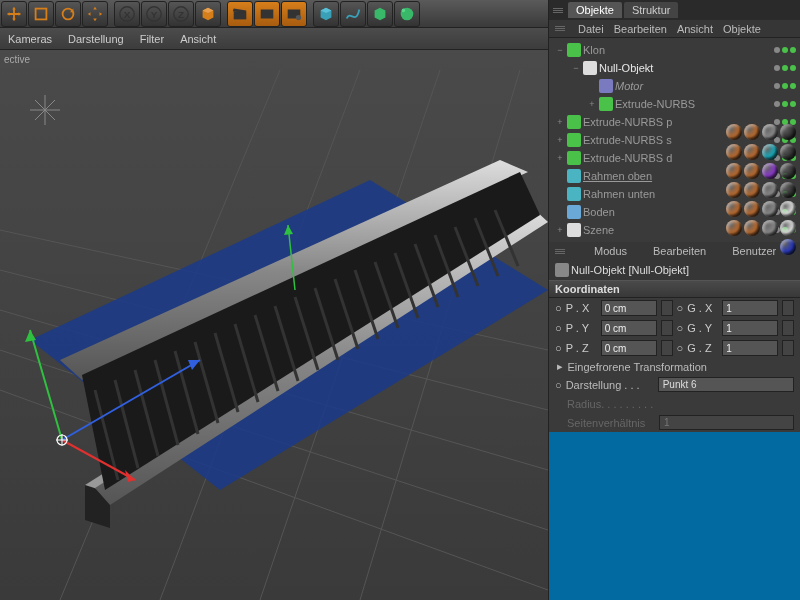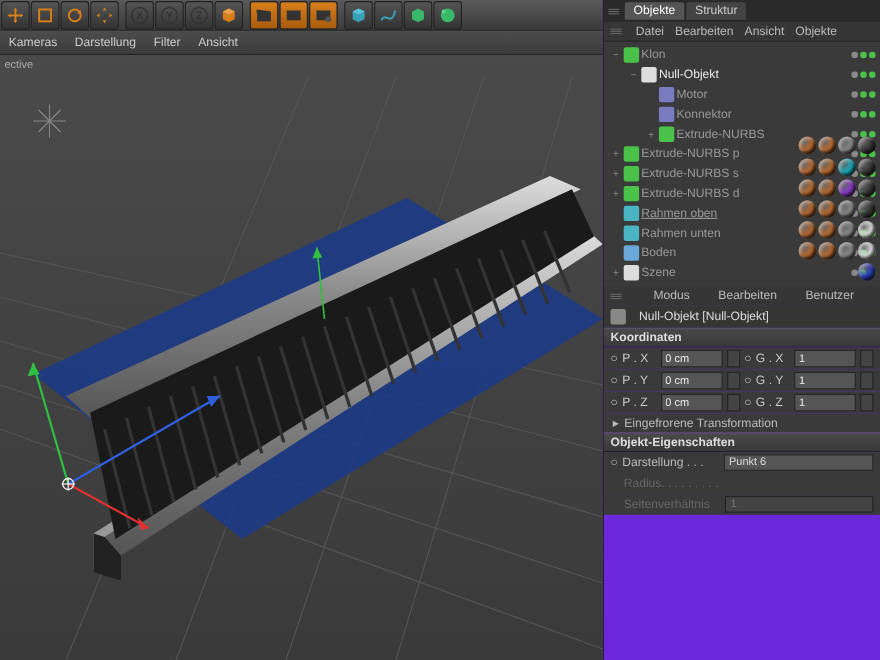--- a/index.html
+++ b/index.html
@@ -6,40 +6,40 @@
 body{background:#4a4a4a;width:800px;height:600px;overflow:hidden;position:relative}
 .toolbar{height:28px;background:linear-gradient(#5a5a5a,#3a3a3a);display:flex;align-items:center;padding:1px;gap:1px;border-bottom:1px solid #222}
 .tbtn{width:26px;height:26px;background:linear-gradient(#555,#333);border:1px solid #222;border-radius:3px;display:flex;align-items:center;justify-content:center;cursor:pointer}
 .tbtn.active{background:linear-gradient(#d67e1a,#a85c0f)}
 .tbtn svg{width:18px;height:18px}
 .sep{width:4px}
 .menubar{height:22px;background:linear-gradient(#4c4c4c,#3c3c3c);display:flex;align-items:center;padding:0 8px;gap:16px;color:#ccc;border-bottom:1px solid #222}
 .menubar span{cursor:pointer}
 .viewport{position:absolute;left:0;top:50px;width:548px;height:550px;background:#444;overflow:hidden}
 .viewport-label{position:absolute;left:4px;top:4px;color:#aaa;font-size:10px}
-.panel-right{position:absolute;right:0;top:0;width:252px;height:600px;background:#6d28d9;border-left:1px solid #222;display:flex;flex-direction:column}
+.panel-right{position:absolute;right:0;top:0;width:252px;height:600px;background:#0369a1;border-left:1px solid #222;display:flex;flex-direction:column}
 .tabs{height:20px;background:#2a2a2a;display:flex;align-items:center;padding:0 4px;gap:2px}
 .tab{padding:2px 8px;background:#444;color:#ccc;border-radius:2px 2px 0 0;cursor:pointer}
 .tab.active{background:#555;color:#fff}
 .submenu{height:18px;background:#363636;display:flex;align-items:center;padding:0 6px;gap:10px;color:#bbb;border-bottom:1px solid #222}
 .submenu span{cursor:pointer}
 .grip{width:10px;display:flex;flex-direction:column;gap:1px;margin-right:3px}
 .grip i{height:1px;background:#666}
 .tree{flex:0 0 auto;background:#3a3a3a;padding:3px 0;max-height:240px;overflow:hidden}
 .tree-row{display:flex;align-items:center;height:18px;padding:0 4px;color:#999;gap:2px;cursor:pointer}
 .tree-row.sel{color:#e8e8e8}
 .tree-row .ico{width:14px;height:14px;border-radius:2px;display:inline-flex;align-items:center;justify-content:center;font-size:9px}
 .tree-row .exp{width:10px;color:#888;font-size:9px;text-align:center}
 .dots{margin-left:auto;display:flex;gap:2px;align-items:center}
 .dot{width:6px;height:6px;border-radius:50%}
 .mat-row{position:absolute;display:flex;gap:2px}
 .mat{width:16px;height:16px;border-radius:50%;box-shadow:inset -2px -2px 3px rgba(0,0,0,.6),inset 2px 2px 3px rgba(255,255,255,.4)}
 .section-hdr{height:18px;background:linear-gradient(#4a4a4a,#383838);color:#ddd;font-weight:bold;padding:2px 6px;border-top:1px solid #555;border-bottom:1px solid #222}
 .attr-bar{height:18px;display:flex;align-items:center;padding:0 6px;gap:26px;color:#bbb;background:#363636}
-.obj-title{height:20px;display:flex;align-items:center;padding:0 6px;gap:12px;color:#ddd;background:#363636}
+.obj-title{height:20px;display:flex;align-items:center;padding:0 6px;gap:2px;color:#ddd;background:#363636}
 .obj-ico{width:14px;height:14px;background:#888;border-radius:2px}
 .subtabs{height:20px;display:flex;padding:2px 4px;gap:2px;background:#363636}
 .subtab{padding:2px 8px;background:#444;color:#ccc;border:1px solid #222;cursor:pointer}
 .subtab.active{background:#5a5a5a;color:#fff}
 .coord-row{display:flex;align-items:center;height:20px;padding:1px 6px;gap:4px;color:#ccc;background:#3a3a3a}
 .coord-row label{width:32px}
 .coord-row input{width:56px;height:16px;background:#555;border:1px solid #222;color:#eee;padding:0 3px;font-size:10px}
 .coord-row .sp{width:12px;height:16px;background:#444;border:1px solid #222}
 .disclosure{height:17px;background:#3a3a3a;color:#bbb;padding:1px 8px;display:flex;align-items:center;gap:5px;cursor:pointer}
 .prop-row{display:flex;align-items:center;height:19px;padding:1px 6px;gap:4px;color:#bbb;background:#3a3a3a}
@@ -269,34 +269,24 @@
       <div class="tree-row sel" style="padding-left: 22px;">
         <span class="exp">−</span>
         <span class="ico" style="background:#dddddd"></span>
         <span>Null-Objekt</span>
         <span class="dots">
           <span class="dot" style="background:#888"></span>
           <span class="dot" style="background:#4ac24a"></span>
           <span class="dot" style="background:#4ac24a"></span>
         </span>
       </div>
-      <div class="tree-row" style="padding-left: 38px;">
+      <div class="tree-row" style="padding-left: 38px; font-style: italic;">
         <span class="exp"></span>
         <span class="ico" style="background:#7a7ac0"></span>
         <span>Motor</span>
-        <span class="dots">
-          <span class="dot" style="background:#888"></span>
-          <span class="dot" style="background:#4ac24a"></span>
-          <span class="dot" style="background:#4ac24a"></span>
-        </span>
-      </div>
-      <div class="tree-row" style="padding-left: 38px;">
-        <span class="exp"></span>
-        <span class="ico" style="background:#7a7ac0"></span>
-        <span>Konnektor</span>
         <span class="dots">
           <span class="dot" style="background:#888"></span>
           <span class="dot" style="background:#4ac24a"></span>
           <span class="dot" style="background:#4ac24a"></span>
         </span>
       </div>
       <div class="tree-row" style="padding-left: 38px;">
         <span class="exp">+</span>
         <span class="ico" style="background:#4ac24a"></span>
         <span>Extrude-NURBS</span>
@@ -420,21 +410,20 @@
       <div class="sp"></div>
     <span>○</span>
       <label>G . Z</label>
     <input value="1" style="">
       <div class="sp"></div>
   </div>
   <div class="disclosure">
       <span>▸</span>
       <span>Eingefrorene Transformation</span>
     </div>
-  <div class="section-hdr">Objekt-Eigenschaften</div>
   <div class="prop-row">
     <span>○</span>
       <label>Darstellung . . .</label>
     <div class="val">Punkt 6</div>
   </div>
   <div class="prop-row dis">
     <label style="margin-left:12px">Radius. . . . . . . . .</label>
   </div>
   <div class="prop-row dis">
     <label style="margin-left:12px">Seitenverhältnis</label>

